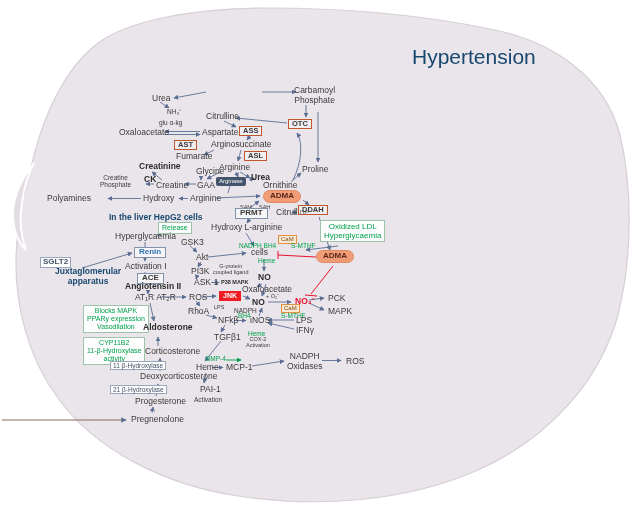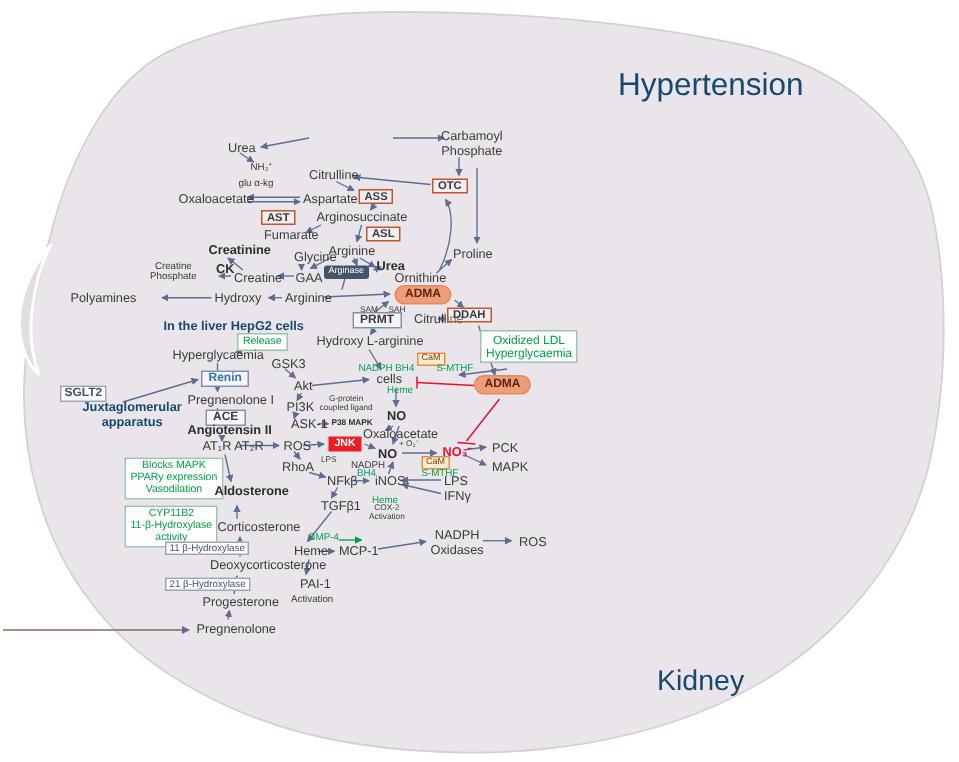--- a/index.html
+++ b/index.html
@@ -137,21 +137,20 @@
     <g stroke="#00a14b" stroke-width="0.9" fill="none">
       <path d="M226,360 L241,360" marker-end="url(#ahg)"></path>
     </g>
 
     <g stroke="#8a6a5a" stroke-width="1" fill="none">
       <path d="M2,420 L126,420" marker-end="url(#ah)"></path>
     </g>
   </svg>
 
   <div class="title" style="left:412px;top:45px;font-size:21px">Hypertension</div>
-  <div class="title" style="left:438px;top:444px;font-size:19px">Kidney</div>
 
   <div class="lbl" style="left:152px;top:94px">Urea</div>
   <div class="lbl ctr" style="left:294px;top:86px">Carbamoyl
 Phosphate</div>
   <div class="lbl tiny" style="left:167px;top:108px">NH₃⁺</div>
   <div class="lbl tiny" style="left:159px;top:119px">glu α-kg</div>
   <div class="lbl" style="left:206px;top:112px">Citrulline</div>
   <div class="lbl obox" style="left:288px;top:119px">OTC</div>
   <div class="lbl" style="left:119px;top:128px">Oxaloacetate</div>
   <div class="lbl" style="left:202px;top:128px">Aspartate</div>
@@ -191,21 +190,21 @@
 Hyperglycaemia</div>
   <div class="lbl" style="left:181px;top:238px">GSK3</div>
   <div class="lbl camb" style="left:278px;top:235px">CaM</div>
   <div class="lbl bluebox renintx" style="left:134px;top:247px">Renin</div>
   <div class="lbl green tiny" style="left:239px;top:242px">NADPH   BH4</div>
   <div class="lbl green tiny" style="left:291px;top:242px">S-MTHF</div>
   <div class="lbl" style="left:251px;top:248px">cells</div>
   <div class="lbl oval" style="left:316px;top:250px">ADMA</div>
   <div class="lbl green tiny" style="left:258px;top:257px">Heme</div>
   <div class="lbl" style="left:196px;top:253px">Akt</div>
-  <div class="lbl" style="left:125px;top:262px">Pregnenolone I</div>
+  <div class="lbl" style="left:125px;top:262px">Activation I</div>
   <div class="lbl" style="left:191px;top:267px">PI3K</div>
   <div class="lbl ctr micro" style="left:213px;top:263px">G-protein
 coupled ligand</div>
   <div class="lbl bluebox" style="left:137px;top:273px">ACE</div>
   <div class="lbl" style="left:194px;top:278px">ASK-1</div>
   <div class="lbl b micro" style="left:221px;top:279px">P38 MAPK</div>
   <div class="lbl b" style="left:258px;top:273px">NO</div>
   <div class="lbl" style="left:242px;top:285px">Oxaloacetate</div>
 
   <div class="lbl wbox orangetx" style="left:40px;top:257px;font-size:8px">SGLT2</div>

